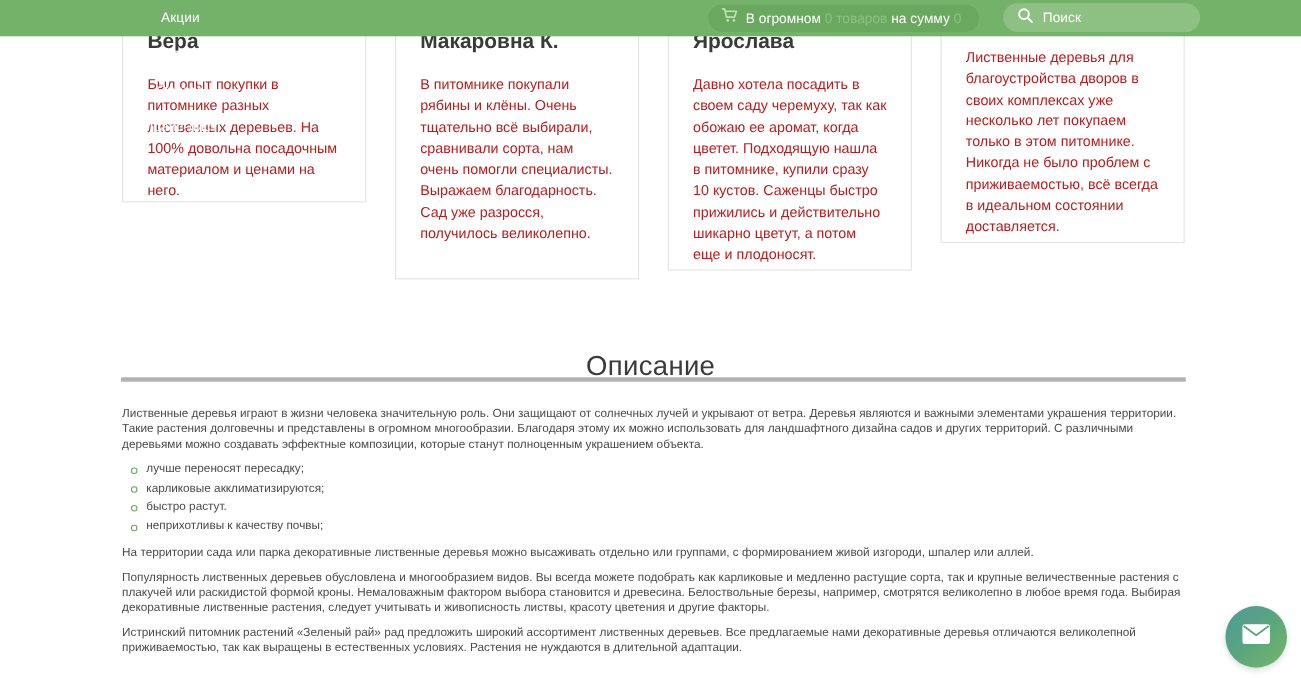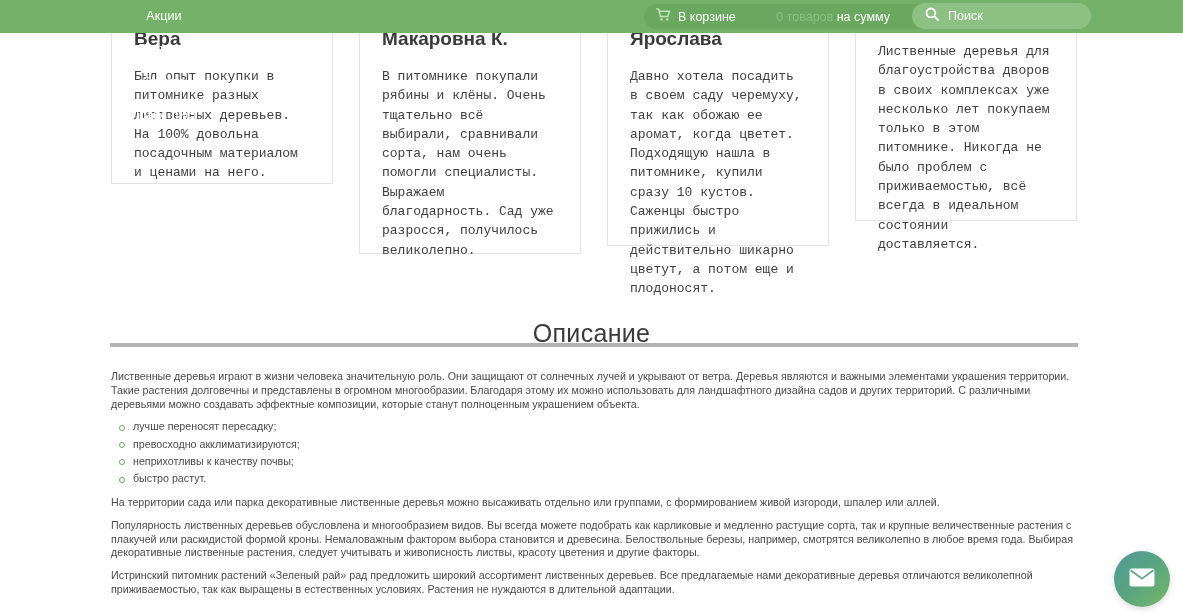--- a/index.html
+++ b/index.html
@@ -49,21 +49,21 @@
     background: #6aa85f;
     border-radius: 13px;
     display: flex;
     align-items: center;
     gap: 7px;
     cursor: pointer;
     white-space: nowrap;
   }
   .cart-icon { display: block; }
   .cart-text { font-size: 12.5px; color: #ffffff; }
-  .cart-text .muted { color: #8cc182; margin-left: 37px; }
+  .cart-text .muted { color: #8cc182; }
 
   .search-box {
     position: absolute;
     left: 912px;
     top: 3px;
     width: 179px;
     height: 26px;
     background: #8dc184;
     border-radius: 13px;
     display: flex;
@@ -117,24 +117,23 @@
     font-size: 19px;
     font-weight: bold;
     color: #3a3a3a;
     line-height: 25px;
     padding-top: 52px;
     margin: 0;
     max-width: 130px;
   }
   .review-text {
     font-size: 13px;
-    color: #404040;
+    color: #b91c1c;
     line-height: 19.3px;
     margin: 16px 0 0 0;
-    font-family: Liberation Mono, monospace;
   }
 
   
   .desc-title {
     position: absolute;
     top: 298px;
     left: 0;
     width: 1183px;
     text-align: center;
     font-size: 25px;
@@ -214,21 +213,21 @@
   </nav>
 
   <div class="cart-btn">
     <span class="cart-icon">
       <svg width="15" height="14" viewBox="0 0 15 14" fill="none" xmlns="http://www.w3.org/2000/svg">
         <path d="M0.5 1h2.1l1.9 7.6h7.2l1.8-5.4H4.1" stroke="#bfe0b8" stroke-width="1.5" stroke-linecap="round" stroke-linejoin="round"></path>
         <circle cx="5.6" cy="11.6" r="1.25" fill="#bfe0b8"></circle>
         <circle cx="11.2" cy="11.6" r="1.25" fill="#bfe0b8"></circle>
       </svg>
     </span>
-    <span class="cart-text"><span>В корзине</span> <span class="muted">0 товаров</span> <span>на сумму</span> <span class="muted">0</span></span>
+    <span class="cart-text"><span>В огромном</span> <span class="muted">0 товаров</span> <span>на сумму</span> <span class="muted">0</span></span>
   </div>
 
   <div class="search-box">
     <span>
       <svg width="14" height="14" viewBox="0 0 14 14" fill="none" xmlns="http://www.w3.org/2000/svg">
         <circle cx="5.9" cy="5.9" r="4.4" stroke="#ffffff" stroke-width="1.8"></circle>
         <path d="M9.4 9.4L13 13" stroke="#ffffff" stroke-width="1.8" stroke-linecap="round"></path>
       </svg>
     </span>
     <input class="search-input" type="text" placeholder="Поиск" style="">
@@ -263,23 +262,23 @@
 
 </section>
 
 <h2 class="desc-title">Описание</h2>
 <div class="desc-rule"></div>
 
 <div class="desc-body">
   <p>Лиственные деревья играют в жизни человека значительную роль. Они защищают от солнечных лучей и укрывают от ветра. Деревья являются и важными элементами украшения территории. Такие растения долговечны и представлены в огромном многообразии. Благодаря этому их можно использовать для ландшафтного дизайна садов и других территорий. С различными деревьями можно создавать эффектные композиции, которые станут полноценным украшением объекта.</p>
   <ul>
     <li>лучше переносят пересадку;</li>
-    <li>превосходно акклиматизируются;</li>
+    <li>карликовые акклиматизируются;</li>
+    <li>быстро растут.</li>
     <li>неприхотливы к качеству почвы;</li>
-    <li>быстро растут.</li>
   </ul>
   <p>На территории сада или парка декоративные лиственные деревья можно высаживать отдельно или группами, с формированием живой изгороди, шпалер или аллей.</p>
   <p>Популярность лиственных деревьев обусловлена и многообразием видов. Вы всегда можете подобрать как карликовые и медленно растущие сорта, так и крупные величественные растения с плакучей или раскидистой формой кроны. Немаловажным фактором выбора становится и древесина. Белоствольные березы, например, смотрятся великолепно в любое время года. Выбирая декоративные лиственные растения, следует учитывать и живописность листвы, красоту цветения и другие факторы.</p>
   <p>Истринский питомник растений «Зеленый рай» рад предложить широкий ассортимент лиственных деревьев. Все предлагаемые нами декоративные деревья отличаются великолепной приживаемостью, так как выращены в естественных условиях. Растения не нуждаются в длительной адаптации.</p>
 
 </div>
 
 <div class="chat-fab">
   <span>
     <svg width="26" height="19" viewBox="0 0 26 19" fill="none" xmlns="http://www.w3.org/2000/svg">

